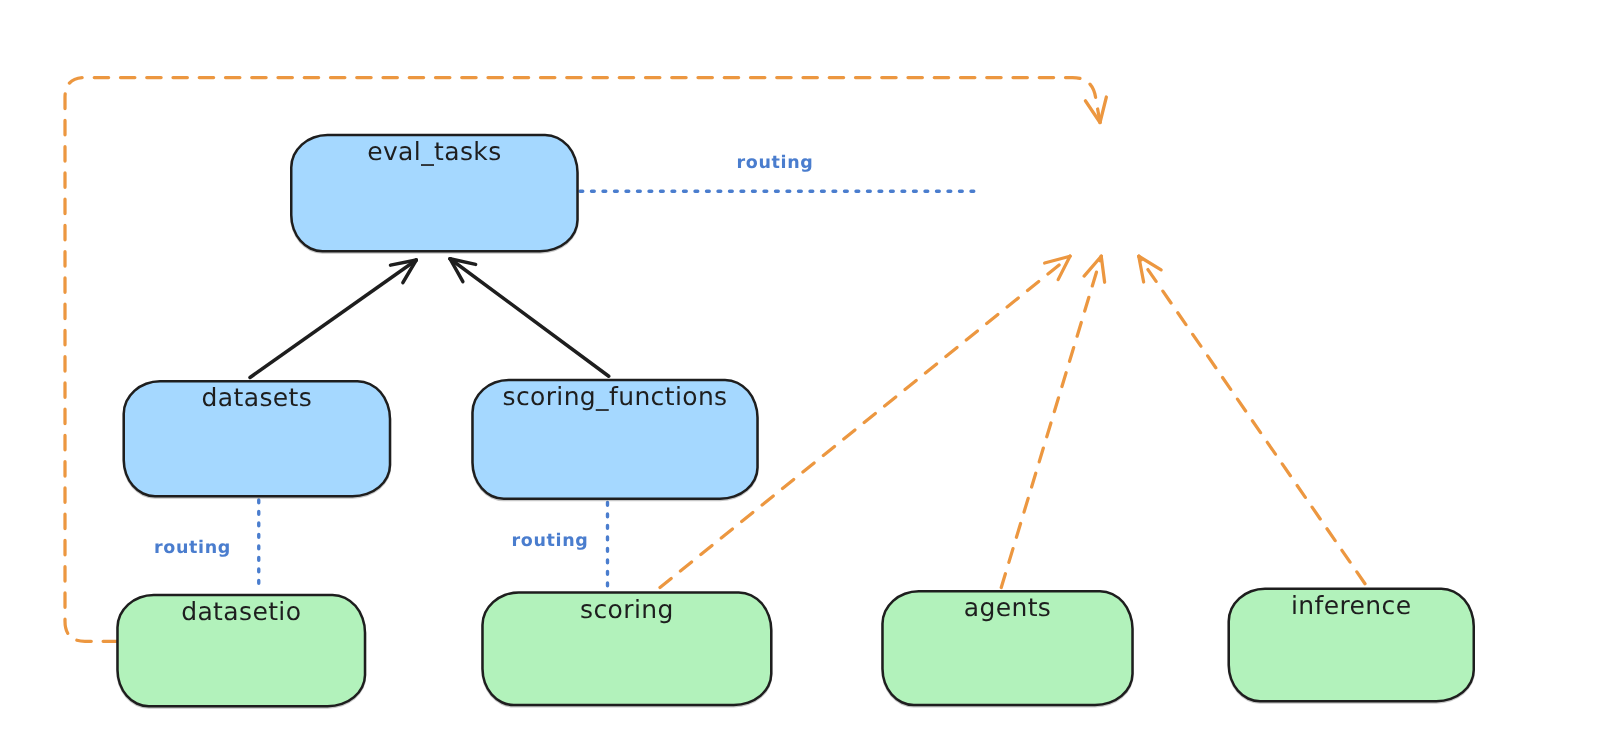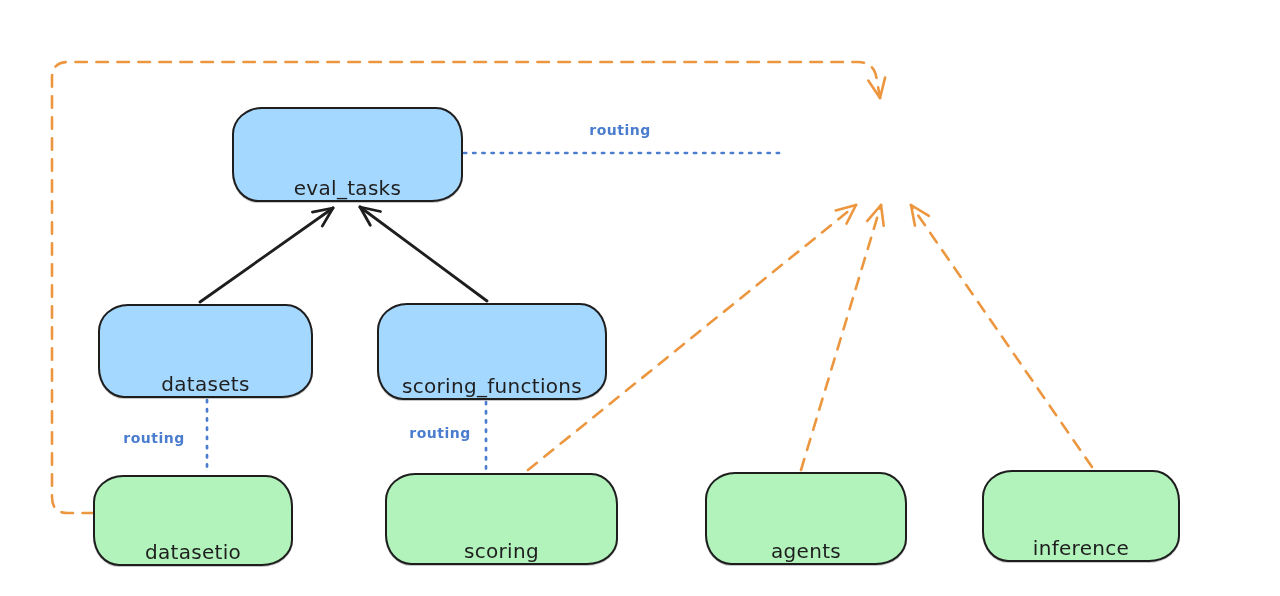--- a/index.html
+++ b/index.html
@@ -18,21 +18,21 @@
     background:var(--background);
     font-family:"DejaVu Sans", sans-serif;
   }
   #edge-layer{position:absolute;left:0;top:0;width:1280px;height:596px;pointer-events:none;}
   .edge-solid{stroke:var(--solid-line);stroke-width:2.8;fill:none;stroke-linecap:round;}
   .edge-dotted{stroke:var(--routing-line);stroke-width:2.7;fill:none;stroke-dasharray:2.2 7;stroke-linecap:round;}
   .edge-dashed{stroke:var(--dashed-line);stroke-width:2.6;fill:none;stroke-dasharray:11.5 9.5;stroke-linecap:round;}
   .head-solid{stroke:var(--solid-line);stroke-width:2.8;fill:none;stroke-linecap:round;}
   .head-dashed{stroke:var(--dashed-line);stroke-width:2.6;fill:none;stroke-linecap:round;}
   .node{
-    position:absolute;display:flex;align-items:flex-end;justify-content:center;
+    position:absolute;display:flex;align-items:flex-start;justify-content:center;
     border:2.6px solid var(--node-stroke);
     box-sizing:border-box;
     border-radius:30px 27px 31px 26px / 27px 31px 26px 30px;
     box-shadow:0 1px 0 rgba(30,30,30,.25);
   }
   .node.api{background:var(--api-node-fill);}
   .node.provider{background:var(--provider-node-fill);}
   .node-label{
     color:var(--label-text);font-size:20px;letter-spacing:.3px;font-weight:500;
     white-space:nowrap;

